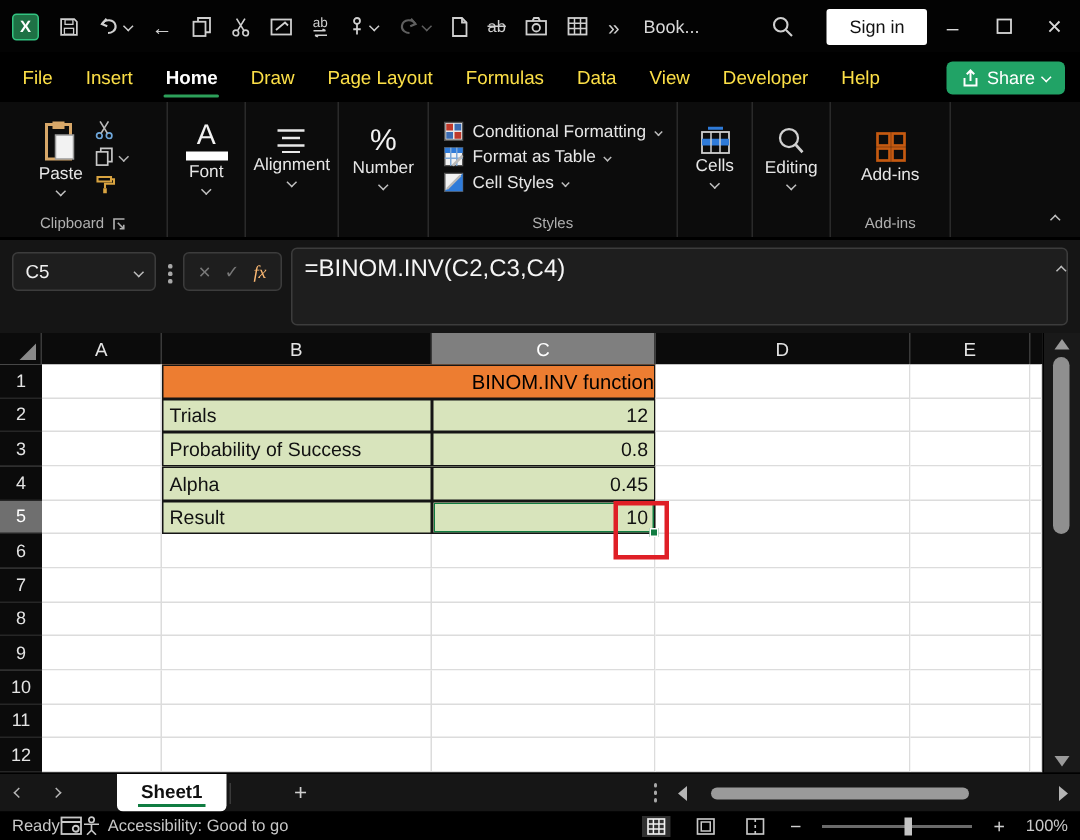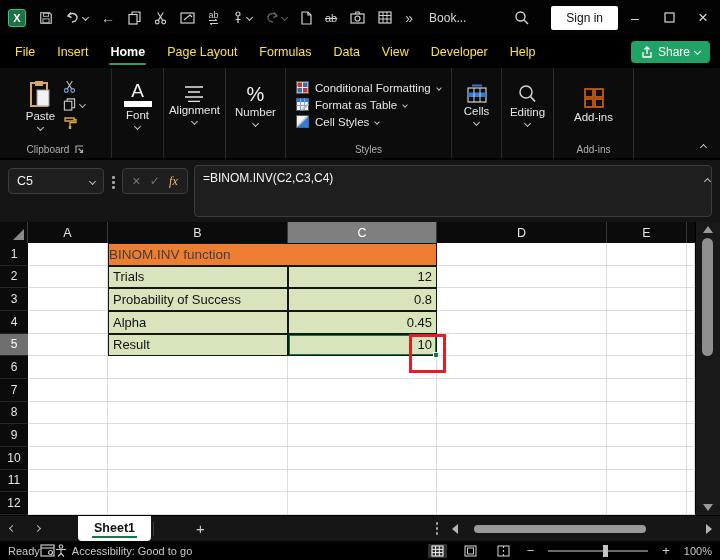--- a/index.html
+++ b/index.html
@@ -93,21 +93,21 @@
   .namebox .chv { margin-left:auto; color:#bdbdbd; }
   .fb-dots { position:absolute; left:112px; top:16px; }
   .fb-btns { position:absolute; left:122px; top:8px; width:66px; height:26px;
              background:#1e1e1e; border:1px solid #3c3c3c; border-radius:4px;
              display:flex; align-items:center; justify-content:space-evenly; font-size:12px; }
   .fb-btns .x { color:#787878; font-size:14px; }
   .fb-btns .ck { color:#787878; font-size:12px; }
   .fb-btns .fx { color:#fdba74; font-style:italic; font-family:Liberation Serif, serif; }
   .fb-input { position:absolute; left:194px; top:5px; width:518px; height:52px;
               background:#1e1e1e; border:1px solid #3c3c3c; border-radius:4px;
-              font-size:12px; color:#f5f5f5; padding:5px 8px; }
+              font-size:16px; color:#f5f5f5; padding:5px 8px; }
   .fb-collapse { position:absolute; right:10px; top:10px; color:#bdbdbd; }
 
   
   .grid { position:absolute; top:222px; left:0; width:695px; height:293px; background:#fff; }
   .colhdr { display:flex; height:21px; background:#0B0B0B; }
   .corner { width:28px; position:relative; border-right:1px solid #3a3a3a; }
   .corner::after { content:""; position:absolute; right:3px; bottom:3px;
                    border-left:11px solid transparent; border-bottom:11px solid #8a8a8a; }
   .ch { display:flex; align-items:center; justify-content:center; font-size:12.5px;
         color:#e4e4e4; border-right:1px solid #3a3a3a; }
@@ -115,22 +115,22 @@
   .w-a{width:80px;} .w-b{width:180px;} .w-c{width:149px;} .w-d{width:170px;} .w-e{width:80px;} .w-f{width:8px;border-right:none;}
   .grow { display:flex; height:22.67px; }
   .rh { width:28px; background:#0B0B0B; color:#e4e4e4; font-size:12px;
         display:flex; align-items:center; justify-content:center; border-bottom:1px solid #262626; }
   .rh.sel { background:#6F6F6F; color:#fff; }
   .cell { border-right:1px solid #DCDCDC; border-bottom:1px solid #DCDCDC; background:#fff; }
   .tcell { background:#D8E4BC; border:1px solid #151515; color:#111; font-size:13px;
            display:flex; align-items:center; }
   .tcell.lbl { padding-left:4px; }
   .tcell.val { justify-content:flex-end; padding-right:4px; }
-  .title-cell { width:329px; background:#ED7D31; border:1px solid #151515; color:#404040;
-                font-size:13.5px; display:flex; align-items:center; justify-content:flex-start; }
+  .title-cell { width:329px; background:#ED7D31; border:1px solid #151515; color:#000000;
+                font-size:13.5px; display:flex; align-items:center; justify-content:flex-end; }
   .selcell { position:relative; box-shadow:inset 0 0 0 1px #107C41; }
   .fill-handle { position:absolute; right:-3px; bottom:-3px; width:6px; height:6px;
                  background:#107C41; border:1px solid #fff; z-index:4; }
   .red-annot { position:absolute; left:409px; top:112px; width:37px; height:39px;
                border:3px solid #DF1F26; z-index:5; }
 
   
   .vscroll { position:absolute; top:222px; right:0; width:25px; height:293px;
              background:#191919; border-left:1px solid #000; }
   .vs-up { position:absolute; top:4px; left:7px; width:0; height:0;
@@ -271,20 +271,21 @@
         </svg>
     </span>
     <span class="winbtn" style="font-size:17px;">×</span>
   </div>
 </div>
 
 <div class="tabsrow">
   <span class="rtab">File</span>
   <span class="rtab">Insert</span>
   <span class="rtab active">Home</span>
+  <span class="rtab">Draw</span>
   <span class="rtab">Page Layout</span>
   <span class="rtab">Formulas</span>
   <span class="rtab">Data</span>
   <span class="rtab">View</span>
   <span class="rtab">Developer</span>
   <span class="rtab">Help</span>
   <button class="share-btn">
     <svg width="12" height="12" viewBox="0 0 12 12">
         <path d="M6 8 V1 M3.5 3.5 L6 1 L8.5 3.5" fill="none" stroke="#fff" stroke-width="1.3"></path>
         <path d="M2 6 v5 h8 V6" fill="none" stroke="#fff" stroke-width="1.3"></path>

